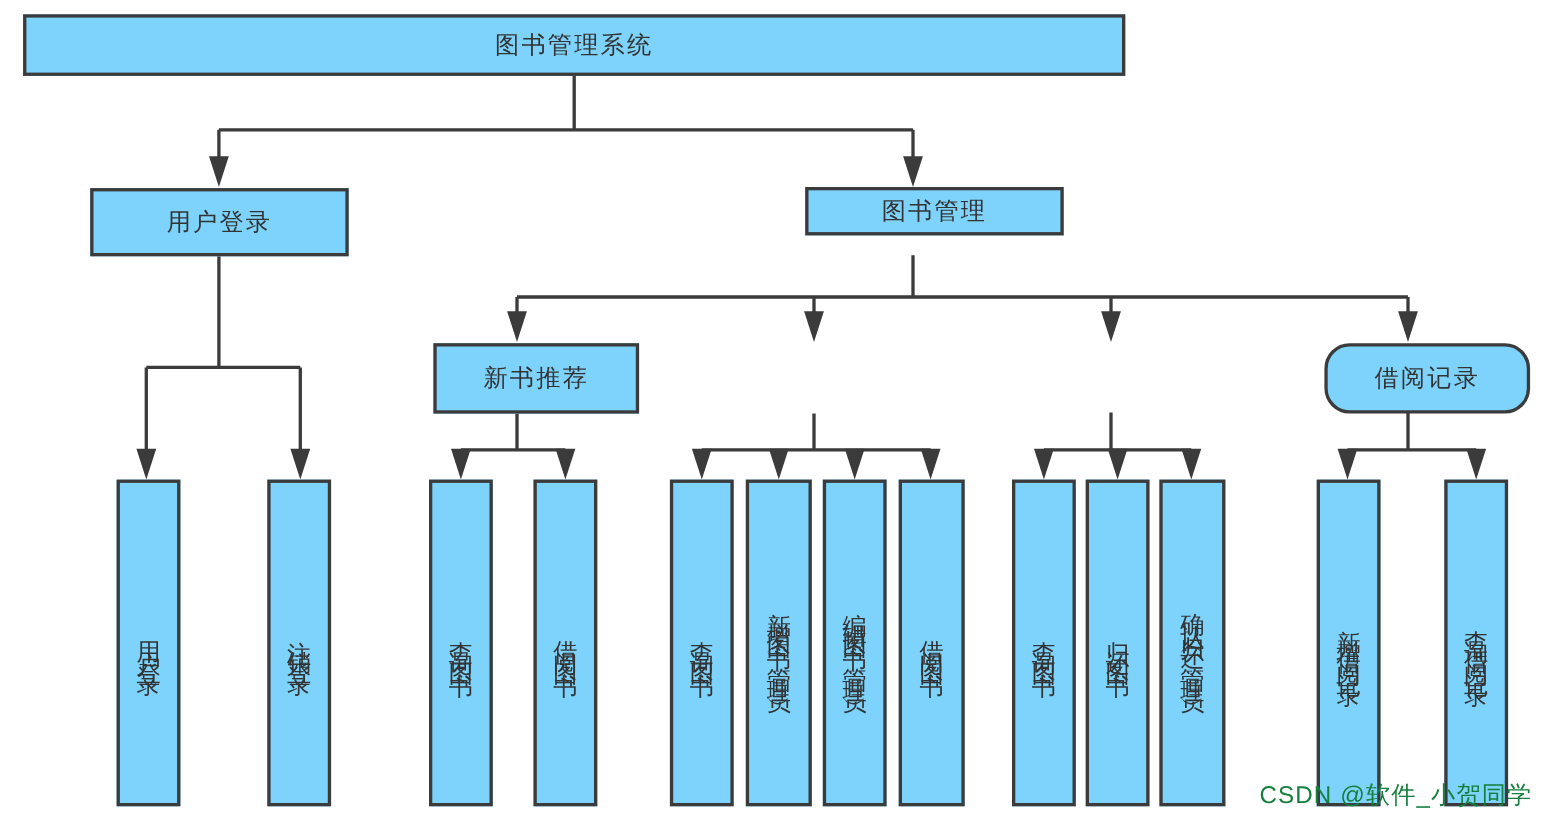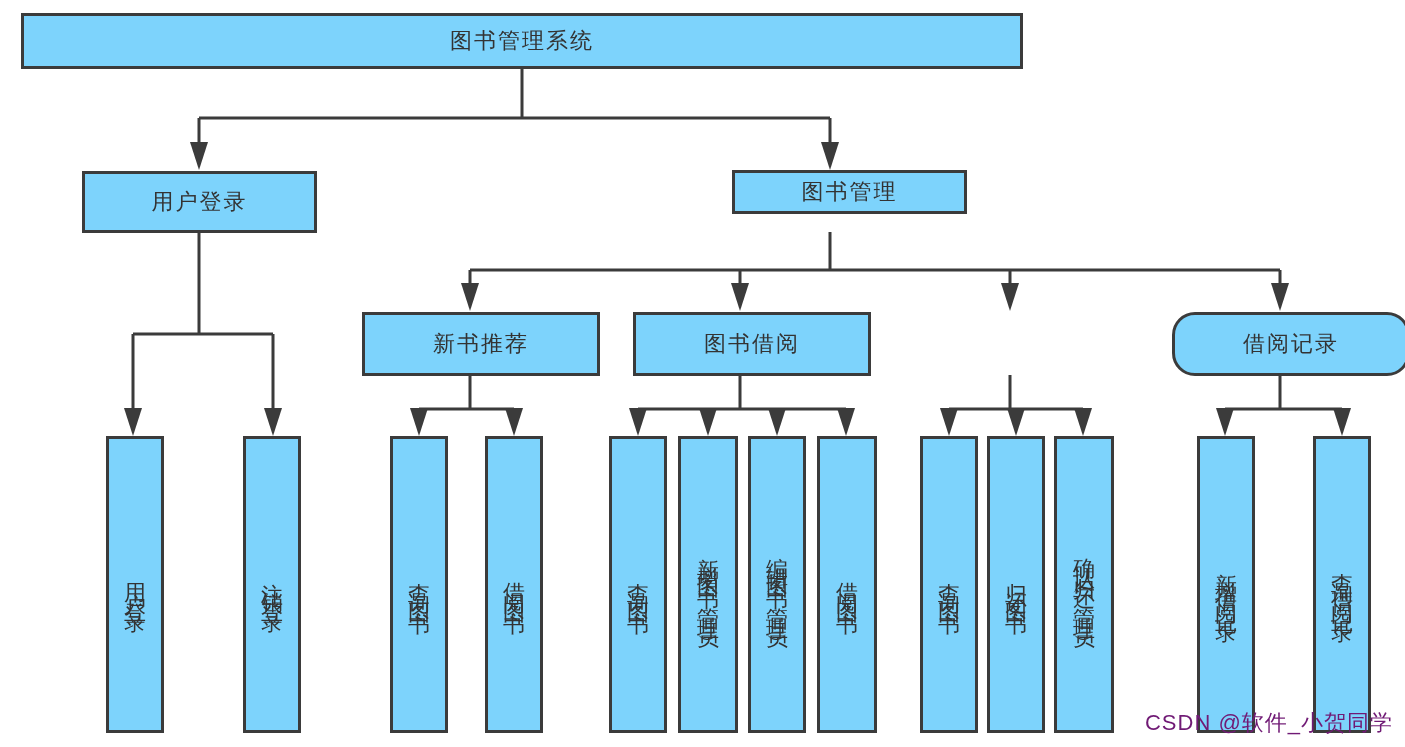--- a/index.html
+++ b/index.html
@@ -26,21 +26,21 @@
     align-items: center;
     justify-content: center;
     color: #333333;
     font-size: 22px;
     letter-spacing: 2px;
     white-space: nowrap;
   }
   .box.root  { left: 21px;  top: 13px;  width: 1002px; height: 56px; }
   .box.l2a   { left: 82px;  top: 171px; width: 235px;  height: 62px; }
   .box.l2b   { left: 732px; top: 170px; width: 235px;  height: 44px; }
-  .box.l3    { top: 312px;  width: 238px; height: 64px; }
+  .box.l3    { top: 312px;  width: 187px; height: 64px; margin-left: 32px; }
   .box.l3a   { left: 362px; }
   .box.l3b   { left: 633px; }
   .box.l3c   { left: 902px; }
   .box.l3d   { left: 1172px; border-radius: 23px; }
   .box.leaf  { top: 436px; width: 58px; height: 297px; }
   .box.leaf span {
     writing-mode: vertical-rl;
     letter-spacing: 10px;
     font-size: 22px;
     line-height: 1;
@@ -56,21 +56,21 @@
   .leaf.p9  { left: 920px; }
   .leaf.p10 { left: 987px; }
   .leaf.p11 { left: 1054px; width: 60px; }
   .leaf.p12 { left: 1197px; }
   .leaf.p13 { left: 1313px; }
   .watermark {
     position: absolute;
     right: 12px;
     top: 708px;
     z-index: 5;
-    color: #701a75;
+    color: #15803d;
     font-size: 22px;
     letter-spacing: 1px;
     white-space: nowrap;
   }
 </style>
 </head>
 <body>
 
 <div id="canvas">
 
@@ -106,21 +106,20 @@
       <polygon points="1333,408 1351,408 1342,436"></polygon>
     </g>
   </svg>
 
   <div class="box root">图书管理系统</div>
 
   <div class="box l2a">用户登录</div>
   <div class="box l2b">图书管理</div>
 
   <div class="box l3 l3a">新书推荐</div>
-  <div class="box l3 l3b">图书借阅</div>
   <div class="box l3 l3d">借阅记录</div>
 
   <div class="box leaf p1">
     <span>用户登录</span>
   </div>
   <div class="box leaf p2">
     <span>注销登录</span>
   </div>
 
   <div class="box leaf p3">

